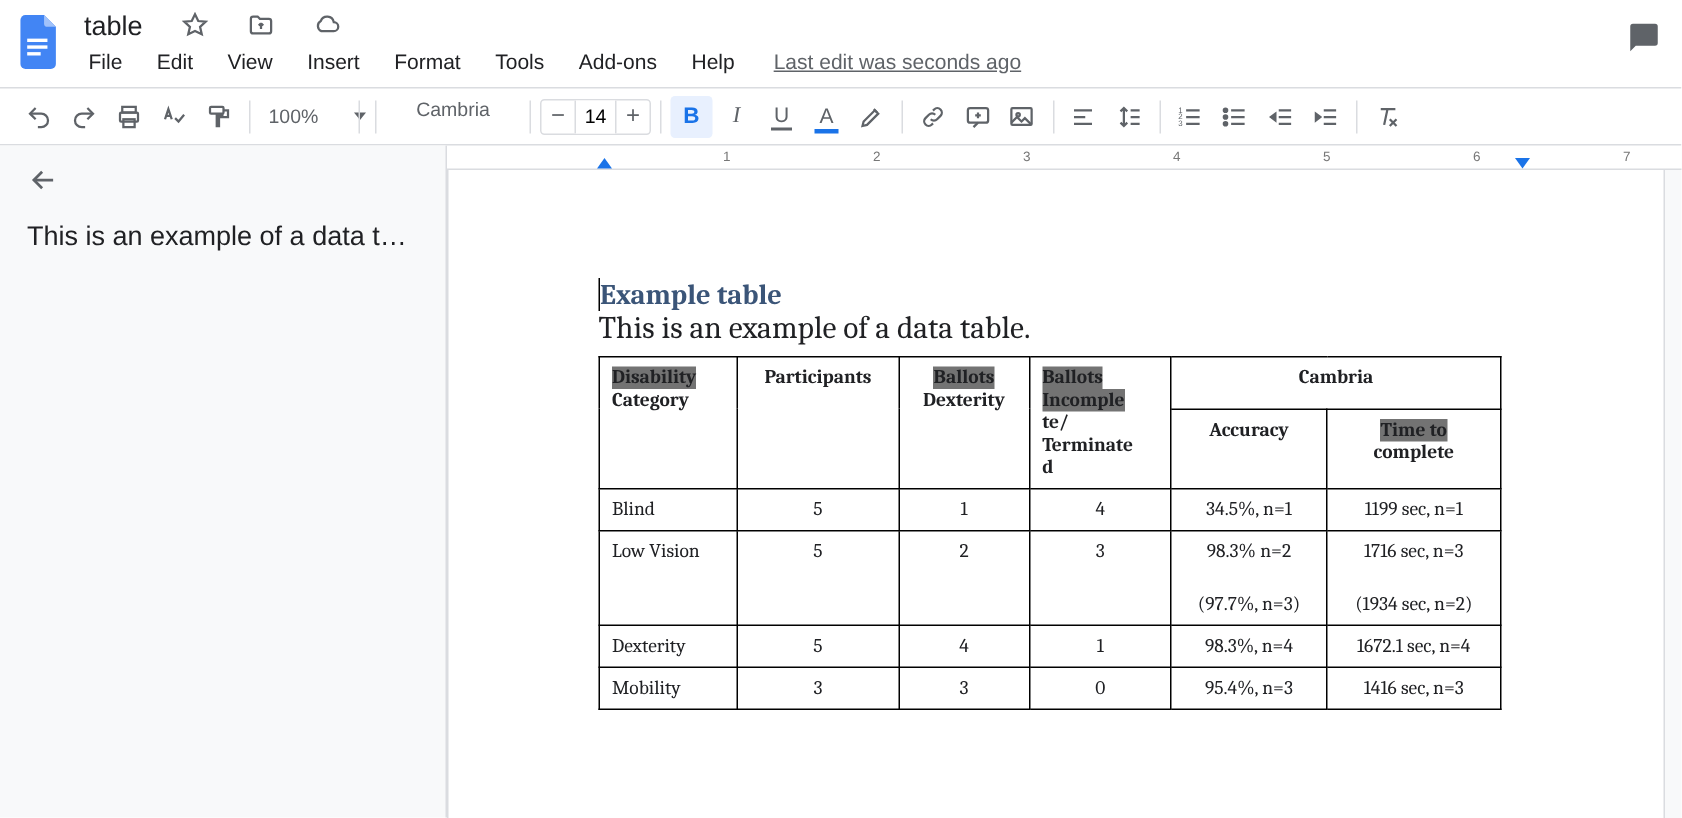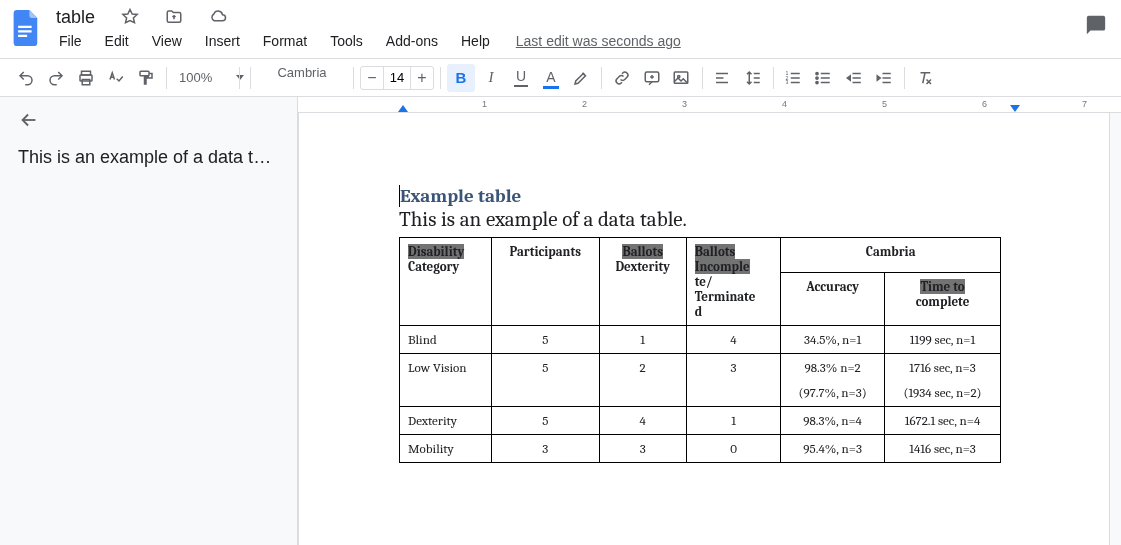--- a/index.html
+++ b/index.html
@@ -53,21 +53,21 @@
   .ruler .marker-right { position:absolute; top:8px; width:0; height:0; border-left:5px solid transparent; border-right:5px solid transparent; border-top:7px solid #1a73e8;}
   .page { background: #fff; width: 812px; min-height: 1000px; margin: 0 0 0 0; border: 1px solid #dadce0; border-top:none; position: relative; padding: 72px 90px 40px 100px;}
   .page h2 { font-family: Cambria, Georgia, serif; color: #3b5578; font-size: 19px; font-weight: bold;}
   .page h2 .cursor { border-left: 1px solid #000; }
   .page p.intro { font-family: Cambria, Georgia, serif; font-size: 21px; margin-top: 0; }
   table.data { border-collapse: collapse; margin-top: 6px; width: 602px; font-family: Cambria, Georgia, serif; font-size: 13px;}
   table.data th, table.data td { border: 1px solid #000; padding: 6px 8px; vertical-align: top;}
   table.data th { font-weight: bold; text-align: left; }
   table.data td.center, table.data th.center { text-align: center; }
   .hl { background: #737373; }
-  .subline { display:block; margin-top: 10px; }
+  .subline { display:block; margin-top: 20px; }
 </style>
 </head>
 <body>
 
 <div class="titlebar">
   <div class="logo">
     <svg viewBox="0 0 24 32">
         <path fill="#4285f4" d="M4 0h11l7 7v22a3 3 0 0 1-3 3H4a3 3 0 0 1-3-3V3a3 3 0 0 1 3-3z"></path>
         <path fill="#a1c2fa" d="M15 0l7 7h-5a2 2 0 0 1-2-2V0z"></path>
         <rect x="5" y="14" width="12" height="2" fill="#fff"></rect>

